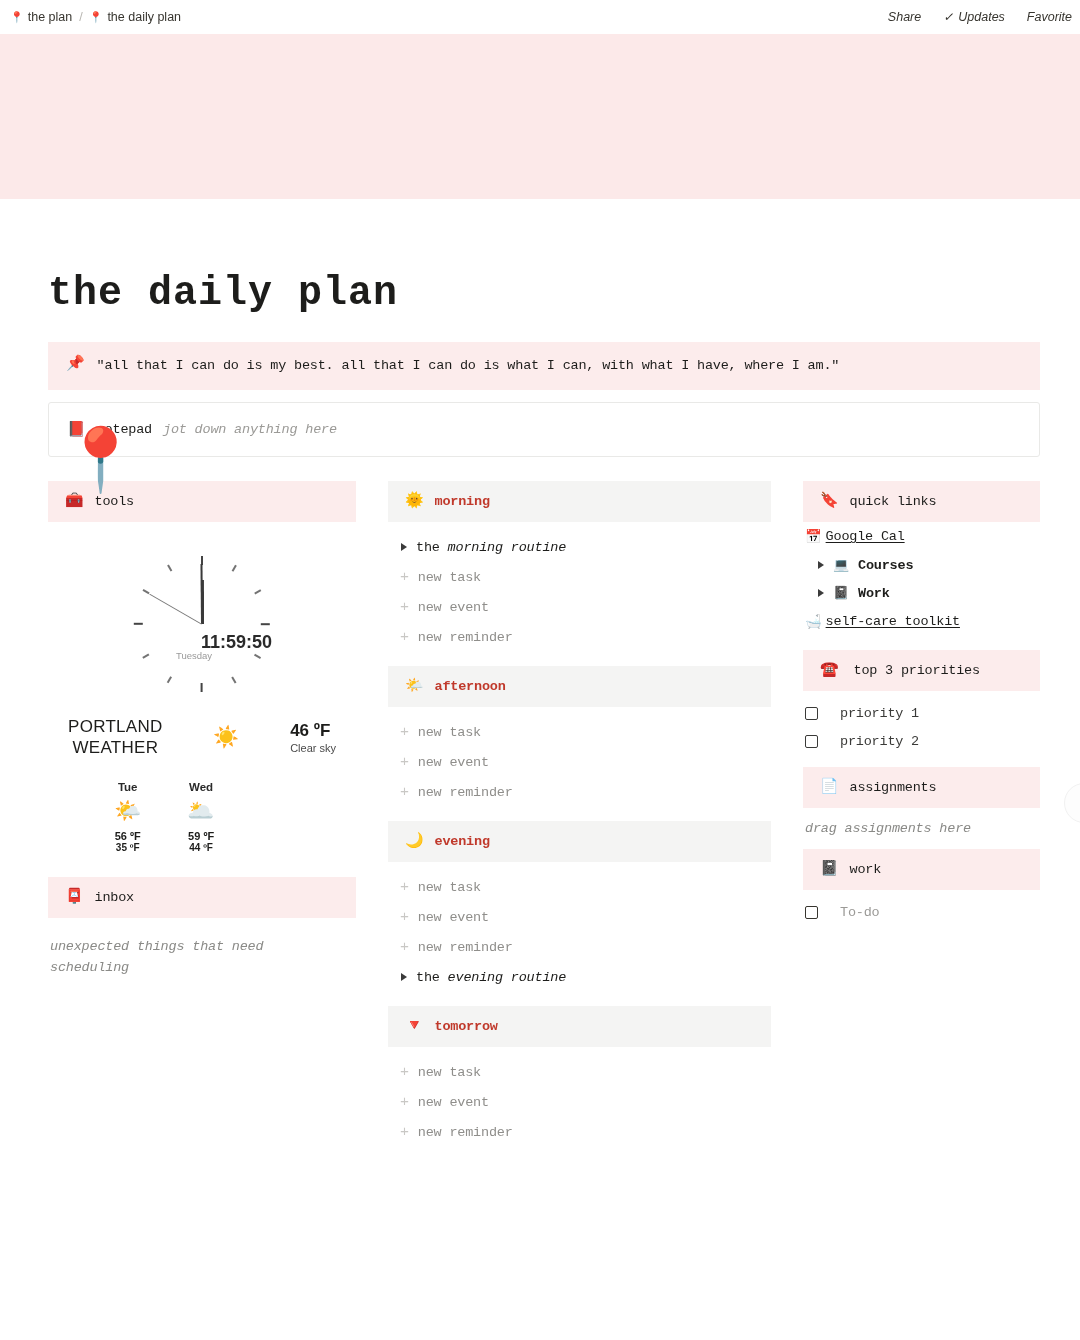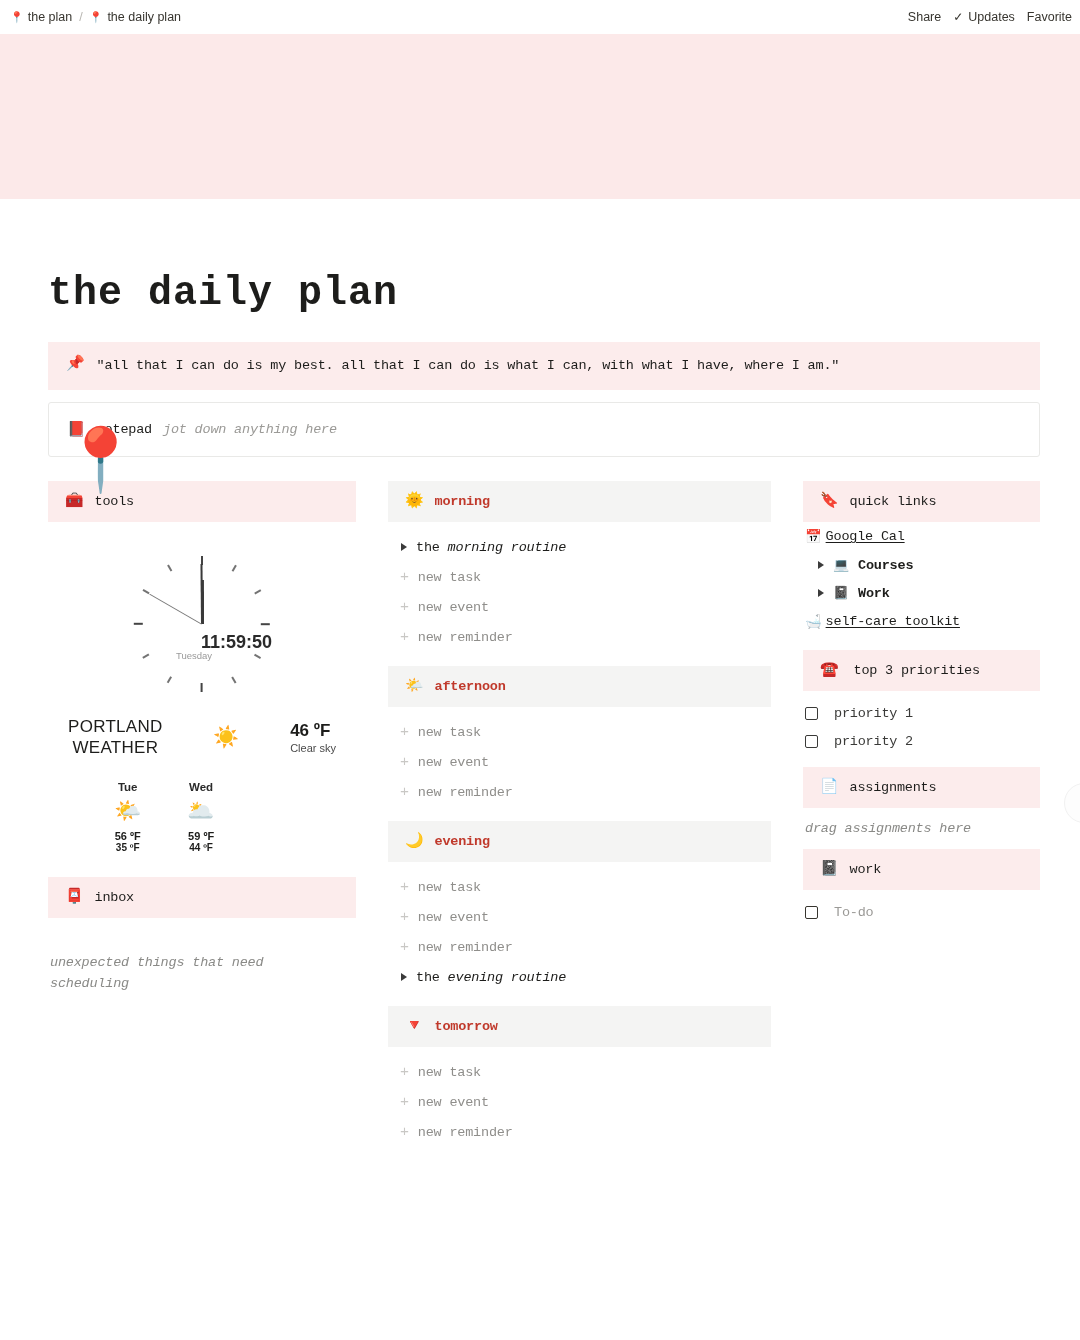--- a/index.html
+++ b/index.html
@@ -26,22 +26,22 @@
   }
   .crumbs { display: flex; align-items: center; gap: 5px; }
   .crumb {
     display: flex; align-items: center; gap: 4px;
     color: #37352f; white-space: nowrap;
   }
   .crumb-sep { color: #b9b7b2; padding: 0 2px; }
   .pin-mini { font-size: 11px; line-height: 1; }
   .topbar-right {
     margin-left: auto;
-    display: flex; align-items: flex-start; gap: 12px;
-    font-size: 12.5px; color: #37352f;
+    display: flex; align-items: flex-start; gap: 22px;
+    font-size: 12.5px; color: #37352f; font-style: italic;
   }
   .tb-item { display: flex; align-items: center; gap: 5px; white-space: nowrap; }
   .check-glyph { font-size: 12px; color: #37352f; }
 
   
   .cover {
     height: 165px;
     background: #fce9e9;
     position: relative;
   }
@@ -212,21 +212,21 @@
     gap: 46px;
     padding-left: 46px;
   }
   .fc-day { text-align: center; }
   .fc-name { font-size: 11.5px; font-weight: 700; color: #2a2a2a; }
   .fc-icon { font-size: 22px; margin: 7px 0 8px; line-height: 1; }
   .fc-hi { font-size: 11px; font-weight: 700; color: #1d1d1b; }
   .fc-lo { font-size: 10px; font-weight: 700; color: #1d1d1b; }
 
   .inbox-note {
-    margin-top: 34px;
+    margin-top: 18px;
     padding-left: 2px;
     font-size: 13.5px;
     font-style: italic;
     color: #8a8a87;
     letter-spacing: -0.2px;
     line-height: 1.6;
     max-width: 255px;
   }
 
   
@@ -272,21 +272,21 @@
     gap: 9px;
     padding: 6px 2px 6px 14px;
     font-size: 13.5px;
     letter-spacing: -0.2px;
   }
   .rc-sub .em { font-size: 13px; }
   .rc-sub b { font-weight: 700; color: #1d1d1b; }
   .chk-row {
     display: flex;
     align-items: center;
-    gap: 16px;
+    gap: 22px;
     padding: 6.5px 2px;
     font-size: 13.5px;
     letter-spacing: -0.2px;
     color: #3a3a38;
   }
   .chk {
     width: 13px; height: 13px;
     border: 1.6px solid #3a3a38;
     border-radius: 2px;
     flex: none;

